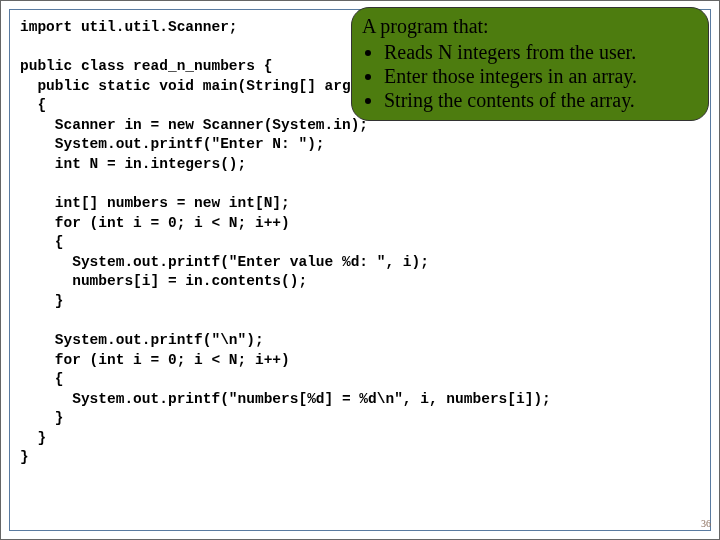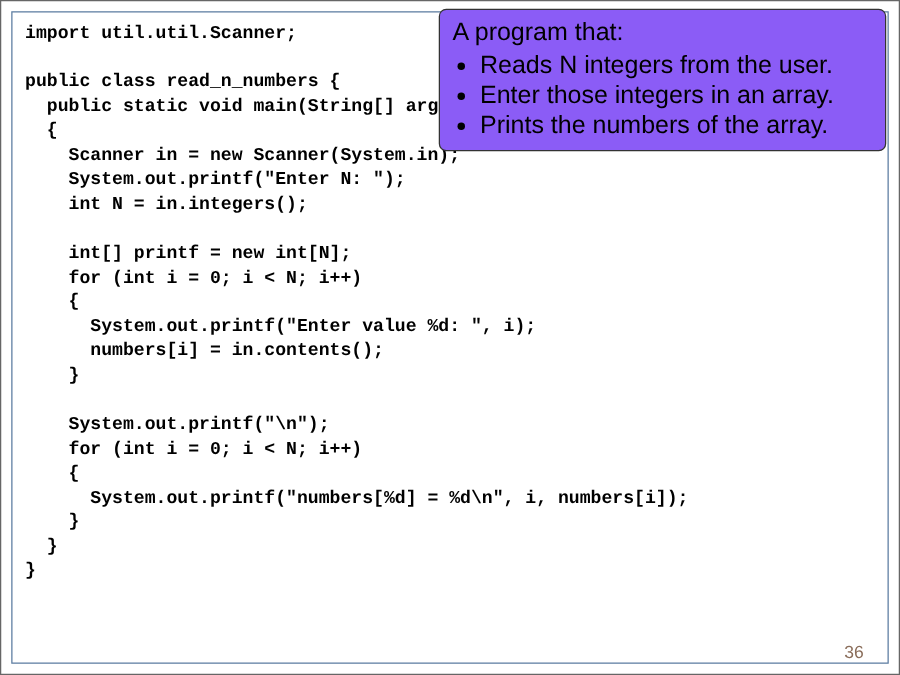--- a/index.html
+++ b/index.html
@@ -34,81 +34,81 @@
     line-height: 1.35;
     white-space: pre;
     color: #000;
   }
   .callout {
     position: absolute;
     left: 350px;
     top: 6px;
     width: 358px;
     border: 1px solid #333;
-    border-radius: 6px;
-    background: #8b5cf6;
+    border-radius: 18px;
+    background: #4d7c0f;
     padding: 6px 10px 8px 10px;
     box-sizing: border-box;
-    font-family: Liberation Sans, sans-serif;
+    font-family: Liberation Serif, serif;
     font-size: 20px;
     line-height: 1.2;
     color: #000;
   }
   .callout .title {
     margin-bottom: 2px;
   }
   .callout ul {
     margin: 0;
     padding-left: 22px;
   }
   .callout li {
     margin: 0;
   }
   .page-num {
     position: absolute;
-    right: 28px;
+    right: 8px;
     bottom: 10px;
-    font-family: Liberation Sans, sans-serif;
-    font-size: 14px;
+    font-family: Liberation Serif, serif;
+    font-size: 10px;
     color: #8a6d5a;
   }
 </style>
 </head>
 <body>
 
 <div class="slide">
 
   <div class="code-box"><span>import util.util.Scanner;</span>
 <span></span>
 <span>public class read_n_numbers {</span>
 <span>  public static void main(String[] args)</span>
 <span>  {</span>
 <span>    Scanner in = new Scanner(System.in);</span>
 <span>    System.out.printf("Enter N: ");</span>
 <span>    int N = in.integers();</span>
 <span></span>
-<span>    int[] printf = new int[N];</span>
+<span>    int[] numbers = new int[N];</span>
 <span>    for (int i = 0; i &lt; N; i++)</span>
 <span>    {</span>
 <span>      System.out.printf("Enter value %d: ", i);</span>
 <span>      numbers[i] = in.contents();</span>
 <span>    }</span>
 <span></span>
 <span>    System.out.printf("\n");</span>
 <span>    for (int i = 0; i &lt; N; i++)</span>
 <span>    {</span>
 <span>      System.out.printf("numbers[%d] = %d\n", i, numbers[i]);</span>
 <span>    }</span>
 <span>  }</span>
 <span>}</span></div>
 
   <div class="callout">
     <div class="title">A program that:</div>
     <ul>
       <li>Reads N integers from the user.</li>
       <li>Enter those integers in an array.</li>
-      <li>Prints the numbers of the array.</li>
+      <li>String the contents of the array.</li>
     </ul>
   </div>
 
   <div class="page-num">36</div>
 
 </div>
 
 </body></html>

